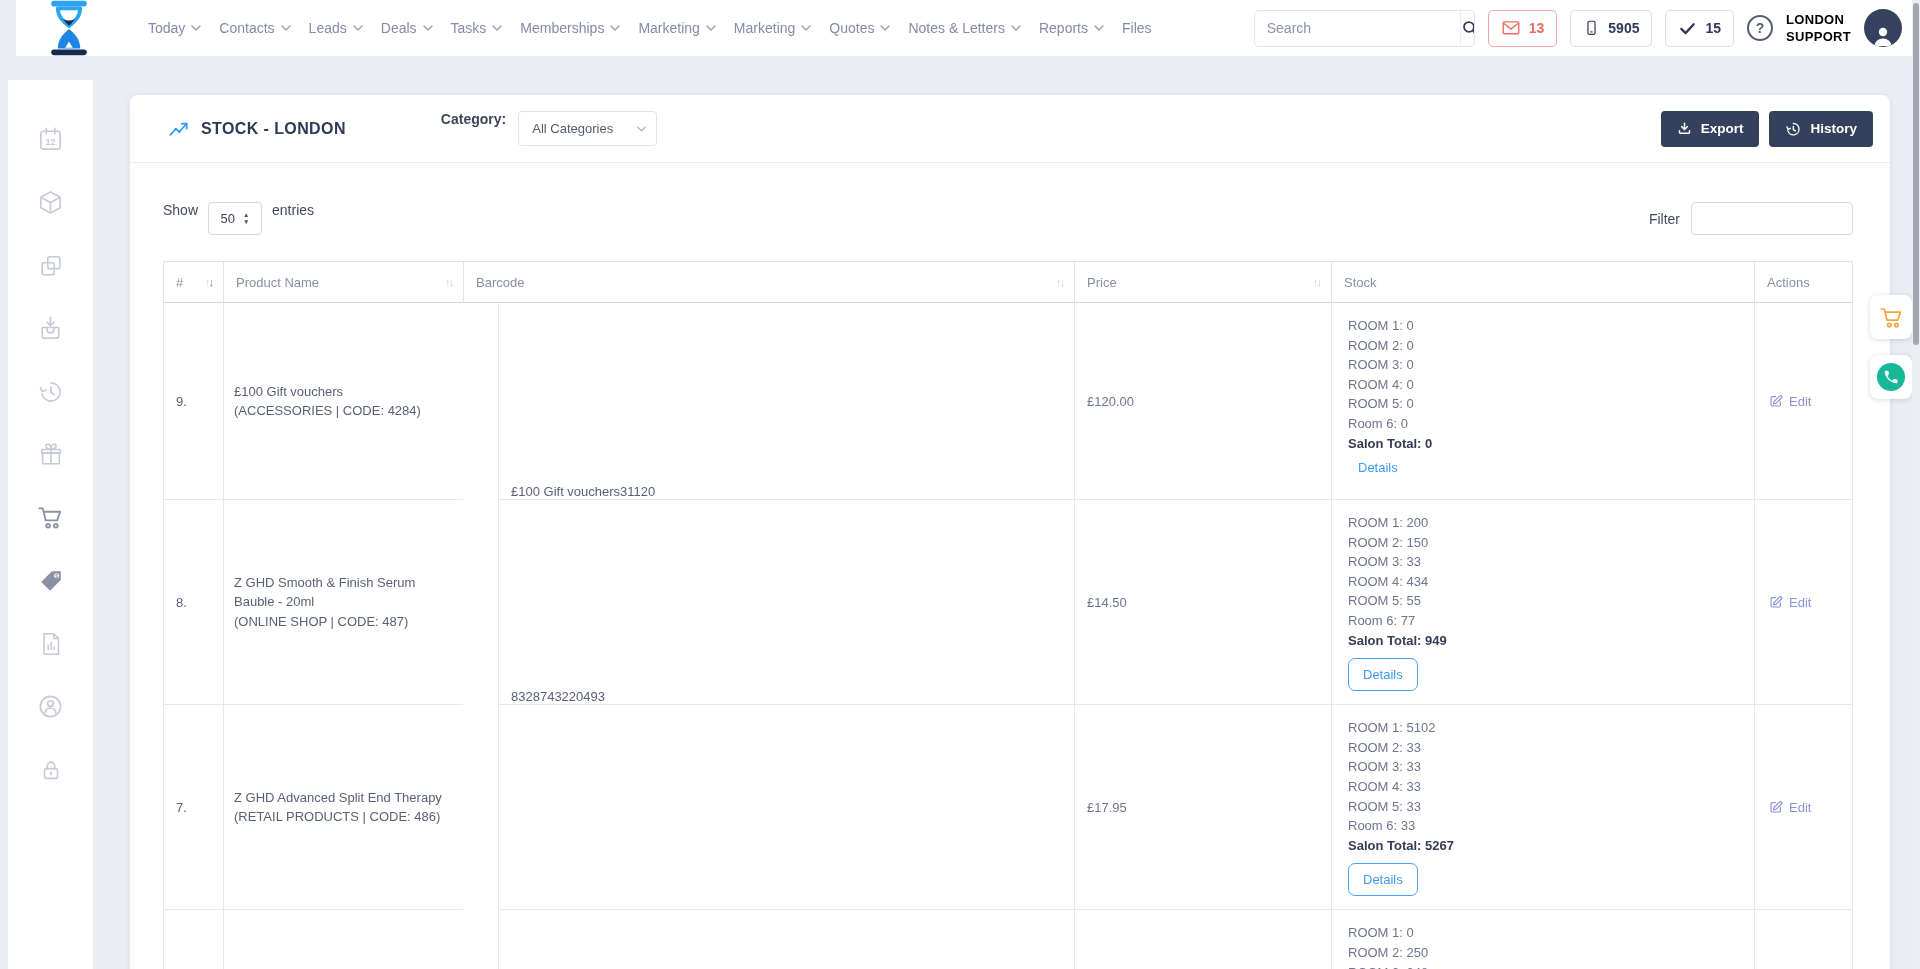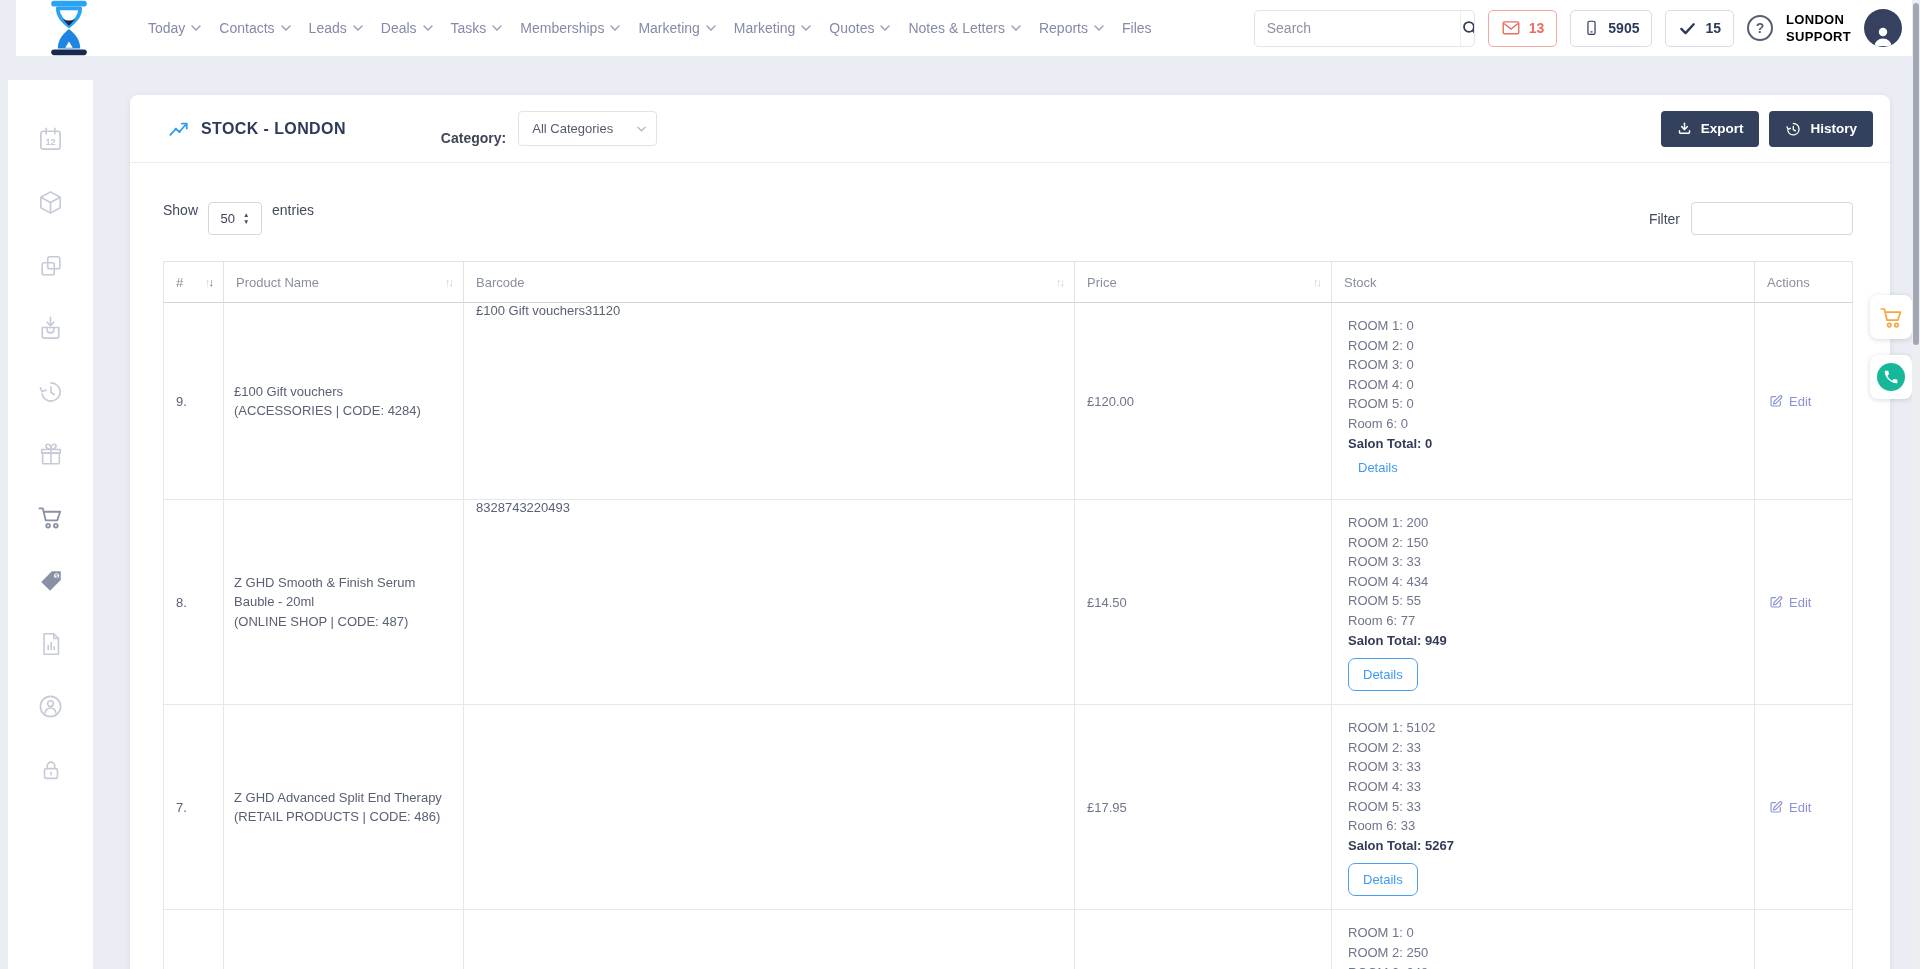--- a/index.html
+++ b/index.html
@@ -23,21 +23,21 @@
   .avatar { width:38px; height:38px; border-radius:50%; background:#36415f; display:flex; align-items:flex-end; justify-content:center; overflow:hidden; cursor:pointer; }
 
   
   .sidebar { position:absolute; top:80px; left:8px; width:85px; height:889px; background:#fff; display:flex; flex-direction:column; align-items:center; padding-top:46px; gap:36px; z-index:5; }
   .side-icon { width:27px; height:27px; display:flex; align-items:center; justify-content:center; cursor:pointer; }
 
   
   .card { position:absolute; left:130px; top:95px; width:1760px; height:1100px; background:#fff; border-radius:8px; box-shadow:0 1px 6px rgba(44,58,92,.09); }
   .card-header { height:68px; display:flex; align-items:center; padding:0 17px 0 38px; border-bottom:1px solid #ecedf3; }
   .page-title { display:flex; align-items:center; gap:11px; font-size:16px; font-weight:bold; color:#2e3a59; letter-spacing:.4px; }
-  .category-group { display:flex; align-items:flex-end; margin-left:95px; gap:12px; }
+  .category-group { display:flex; align-items:flex-start; margin-left:95px; gap:12px; }
   .category-label { font-size:14px; font-weight:bold; color:#3f4658; }
   .select-box { width:139px; height:35px; border:1px solid #e1e3ea; border-radius:4px; display:flex; align-items:center; justify-content:space-between; padding:0 10px 0 13px; font-size:13px; color:#555b6e; cursor:pointer; background:#fff; }
   .hdr-buttons { margin-left:auto; display:flex; gap:10px; }
   .dark-btn { height:36px; background:#33415c; border:none; border-radius:4px; color:#fff; font-size:13.5px; font-weight:bold; font-family:inherit; display:flex; align-items:center; gap:9px; padding:0 16px; cursor:pointer; }
 
   .card-content { padding:39px 37px 0 33px; }
   .controls { display:flex; align-items:center; margin-bottom:26px; }
   .show-group { display:flex; align-items:flex-start; gap:10px; font-size:14px; color:#424a5e; }
   .pagesize { width:54px; height:33px; border:1px solid #d4d7e0; border-radius:4px; display:flex; align-items:center; justify-content:center; gap:8px; font-size:13px; color:#3c4257; cursor:pointer; }
   .updown { display:flex; flex-direction:column; line-height:6.5px; font-size:6.5px; color:#4a5268; }
@@ -50,21 +50,21 @@
   .th { display:flex; align-items:center; justify-content:space-between; height:41px; padding:0 9px 0 12px; border-left:1px solid #e2e3e9; border-bottom:1px solid #d2d5dd; font-size:13px; color:#8a8f9f; }
   .th:last-child { border-right:1px solid #e2e3e9; }
   .sort { display:inline-flex; font-size:11px; color:#ccd0d9; letter-spacing:-2px; padding-right:2px; }
   .sort .on { color:#6e7487; }
   .trow { min-height:197px; }
   .trow:first-child .td { border-top:none; }
   .td { border-left:1px solid #e6e7ec; border-bottom:1px solid #e6e7ec; font-size:13px; color:#5a6175; }
   .td:last-child { border-right:1px solid #e6e7ec; }
   .c-num { display:flex; align-items:center; padding-left:12px; }
   .c-name { display:flex; flex-direction:column; justify-content:center; padding:10px 10px; line-height:19.5px; }
-  .c-bar { display:flex; align-items:flex-start; padding-left:12px; }
+  .c-bar { display:flex; align-items:flex-end; padding-left:12px;margin-left:35px; }
   .c-price { display:flex; align-items:center; padding-left:12px; color:#6f758b; }
   .c-stock { padding:13px 16px; color:#6f758b; }
   .stock-line { line-height:19.6px; }
   .salon-total { line-height:19.6px; font-weight:bold; color:#343c55; }
   .details { color:#3d9bef; text-decoration:none; font-size:13px; display:inline-block; }
   .details.link { margin:7px 0 0 10px; }
   .details.button { margin-top:8px; padding:8px 14px; border:1px solid #49a0ee; border-radius:7px; }
   .c-act { display:flex; align-items:center; padding-left:14px; }
   .edit { display:flex; align-items:center; gap:6px; color:#8a93d8; text-decoration:none; font-size:13px; }
 

